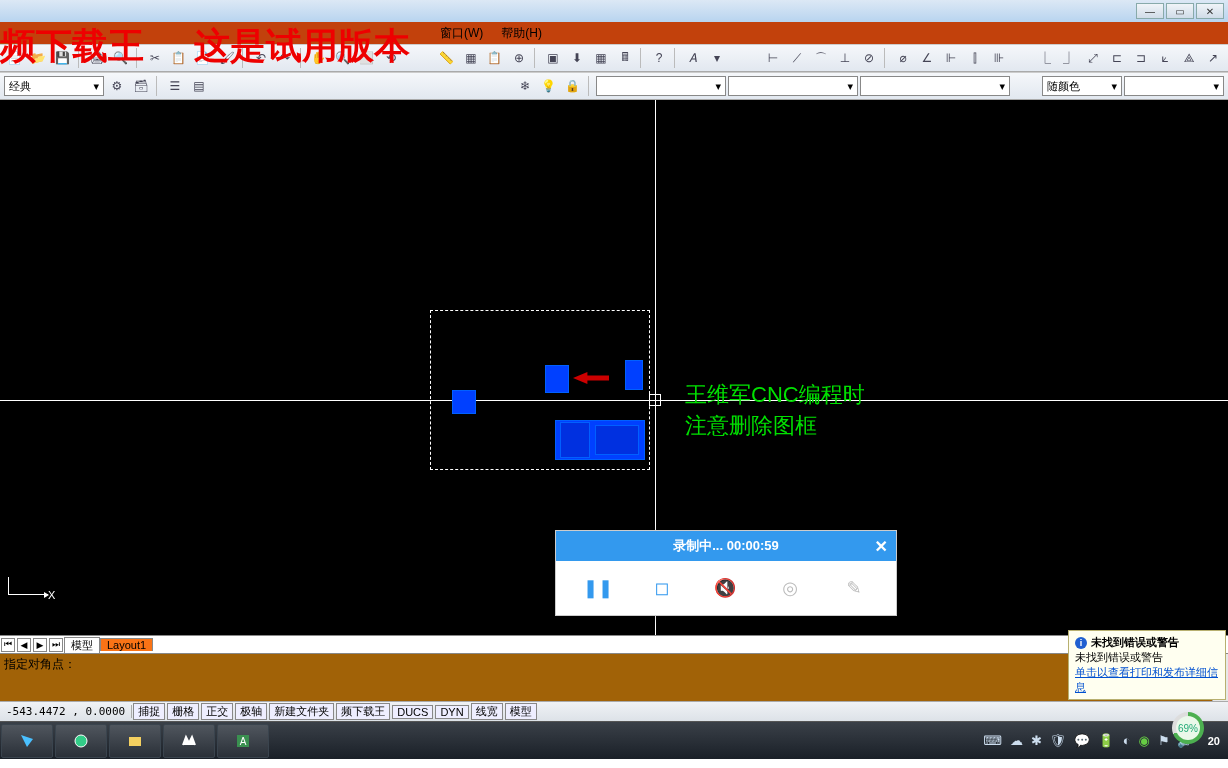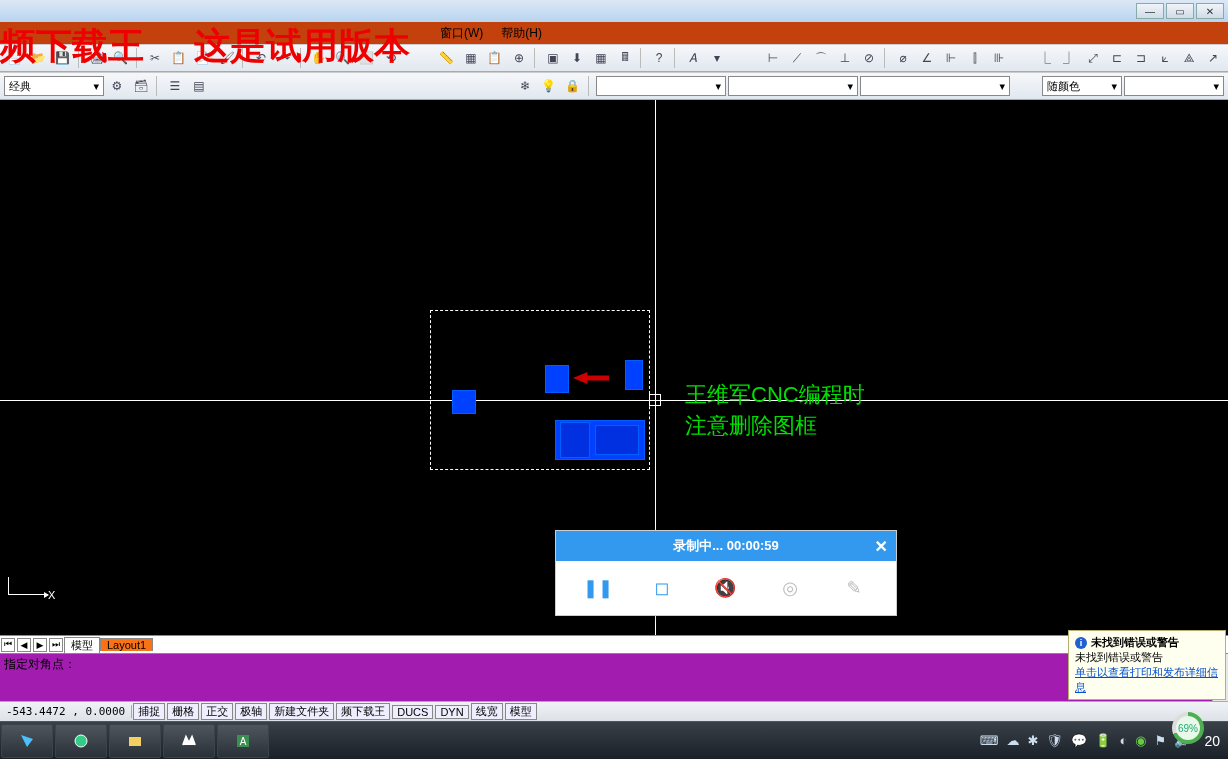--- a/index.html
+++ b/index.html
@@ -36,41 +36,41 @@
 .axis-y { position: absolute; left: 8px; bottom: 40px; width: 1px; height: 18px; background: #fff; }
 .axis-x { position: absolute; left: 8px; bottom: 40px; width: 40px; height: 1px; background: #fff; }
 .axis-label { position: absolute; left: 48px; bottom: 34px; color: #fff; font-size: 11px; }
 .axis-arrow-x { position: absolute; left: 44px; bottom: 37px; width: 0; height: 0; border-left: 5px solid #fff; border-top: 3px solid transparent; border-bottom: 3px solid transparent; }
 
 .layout-tabs { height: 18px; background: #fff; border-top: 1px solid #888; display: flex; align-items: center; font-size: 11px; }
 .layout-tabs .nav-btn { width: 14px; height: 14px; border: 1px solid #888; margin: 0 1px; display: flex; align-items: center; justify-content: center; cursor: pointer; font-size: 9px; }
 .layout-tabs .tab { padding: 0 6px; border: 1px solid #888; border-bottom: none; background: #f97316; cursor: pointer; }
 .layout-tabs .tab.active { background: #fff; }
 
-.command-area { height: 48px; background: #a21caf; border-top: 1px solid #888; display: flex; }
+.command-area { height: 48px; background: #a16207; border-top: 1px solid #888; display: flex; }
 .command-text { flex: 1; padding: 2px 4px; font-size: 12px; font-family: SimSun; }
 .scrollbar-v { width: 16px; background: #e8e8e8; border-left: 1px solid #aaa; }
 
 .notification { position: absolute; right: 2px; top: 630px; width: 158px; background: #fffff0; border: 1px solid #b8b070; padding: 4px 6px; font-size: 11px; z-index: 50; }
 .notification .title { font-weight: bold; display: flex; align-items: center; gap: 4px; }
 .notification .info-icon { width: 12px; height: 12px; border-radius: 50%; background: #2060d0; color: #fff; font-size: 9px; display: flex; align-items: center; justify-content: center; }
 .notification a { color: #0050d0; text-decoration: underline; cursor: pointer; }
 
 .statusbar { height: 20px; background: linear-gradient(#f0f2f5,#dde2e8); border-top: 1px solid #aaa; display: flex; align-items: center; font-size: 11px; }
 .statusbar .coords { padding: 0 6px; border-right: 1px solid #aaa; font-family: monospace; }
 .statusbar .toggle { padding: 0 4px; border: 1px solid #888; margin: 0 1px; cursor: pointer; background: #eef; }
 
 .progress-circle { position: absolute; right: 24px; bottom: 24px; width: 32px; height: 32px; border-radius: 50%; background: conic-gradient(#4caf50 0% 69%, #ddd 69% 100%); display: flex; align-items: center; justify-content: center; font-size: 10px; font-weight: normal; color: #2a7; }
 .progress-circle::before { content: ''; position: absolute; width: 24px; height: 24px; border-radius: 50%; background: #eaf8ea; }
 .progress-circle span { position: relative; }
 
 .taskbar { height: 38px; background: linear-gradient(#3a4048,#1a2028); display: flex; align-items: center; border-top: 1px solid #555; }
 .taskbar .task-btn { width: 52px; height: 34px; margin: 0 1px; background: linear-gradient(#50565e,#2a3038); border: 1px solid #3a444e; display: flex; align-items: center; justify-content: center; cursor: pointer; border-radius: 2px; }
 .taskbar .tray { margin-left: auto; display: flex; align-items: center; gap: 8px; padding-right: 8px; color: #cde; font-size: 13px; }
-.taskbar .clock { font-size: 14px; color: #fff; text-align: right; padding-left: 6px; }
+.taskbar .clock { font-size: 11px; color: #fff; text-align: right; padding-left: 6px; font-weight: bold; }
 
 .recorder { position: absolute; left: 555px; top: 530px; width: 342px; background: #fff; border: 1px solid #ccc; box-shadow: 0 2px 8px rgba(0,0,0,.2); z-index: 60; }
 .recorder-title { height: 30px; background: #3399ee; color: #fff; display: flex; align-items: center; justify-content: center; font-size: 13px; position: relative; font-weight: bold; }
 .recorder-title .close { position: absolute; right: 8px; font-size: 16px; cursor: pointer; }
 .recorder-body { height: 54px; display: flex; align-items: center; justify-content: space-around; padding: 0 10px; }
 .recorder-btn { width: 32px; height: 32px; display: flex; align-items: center; justify-content: center; font-size: 18px; color: #3399ee; cursor: pointer; }
 
 svg.icon { width: 16px; height: 16px; }
 </style>
 </head>

